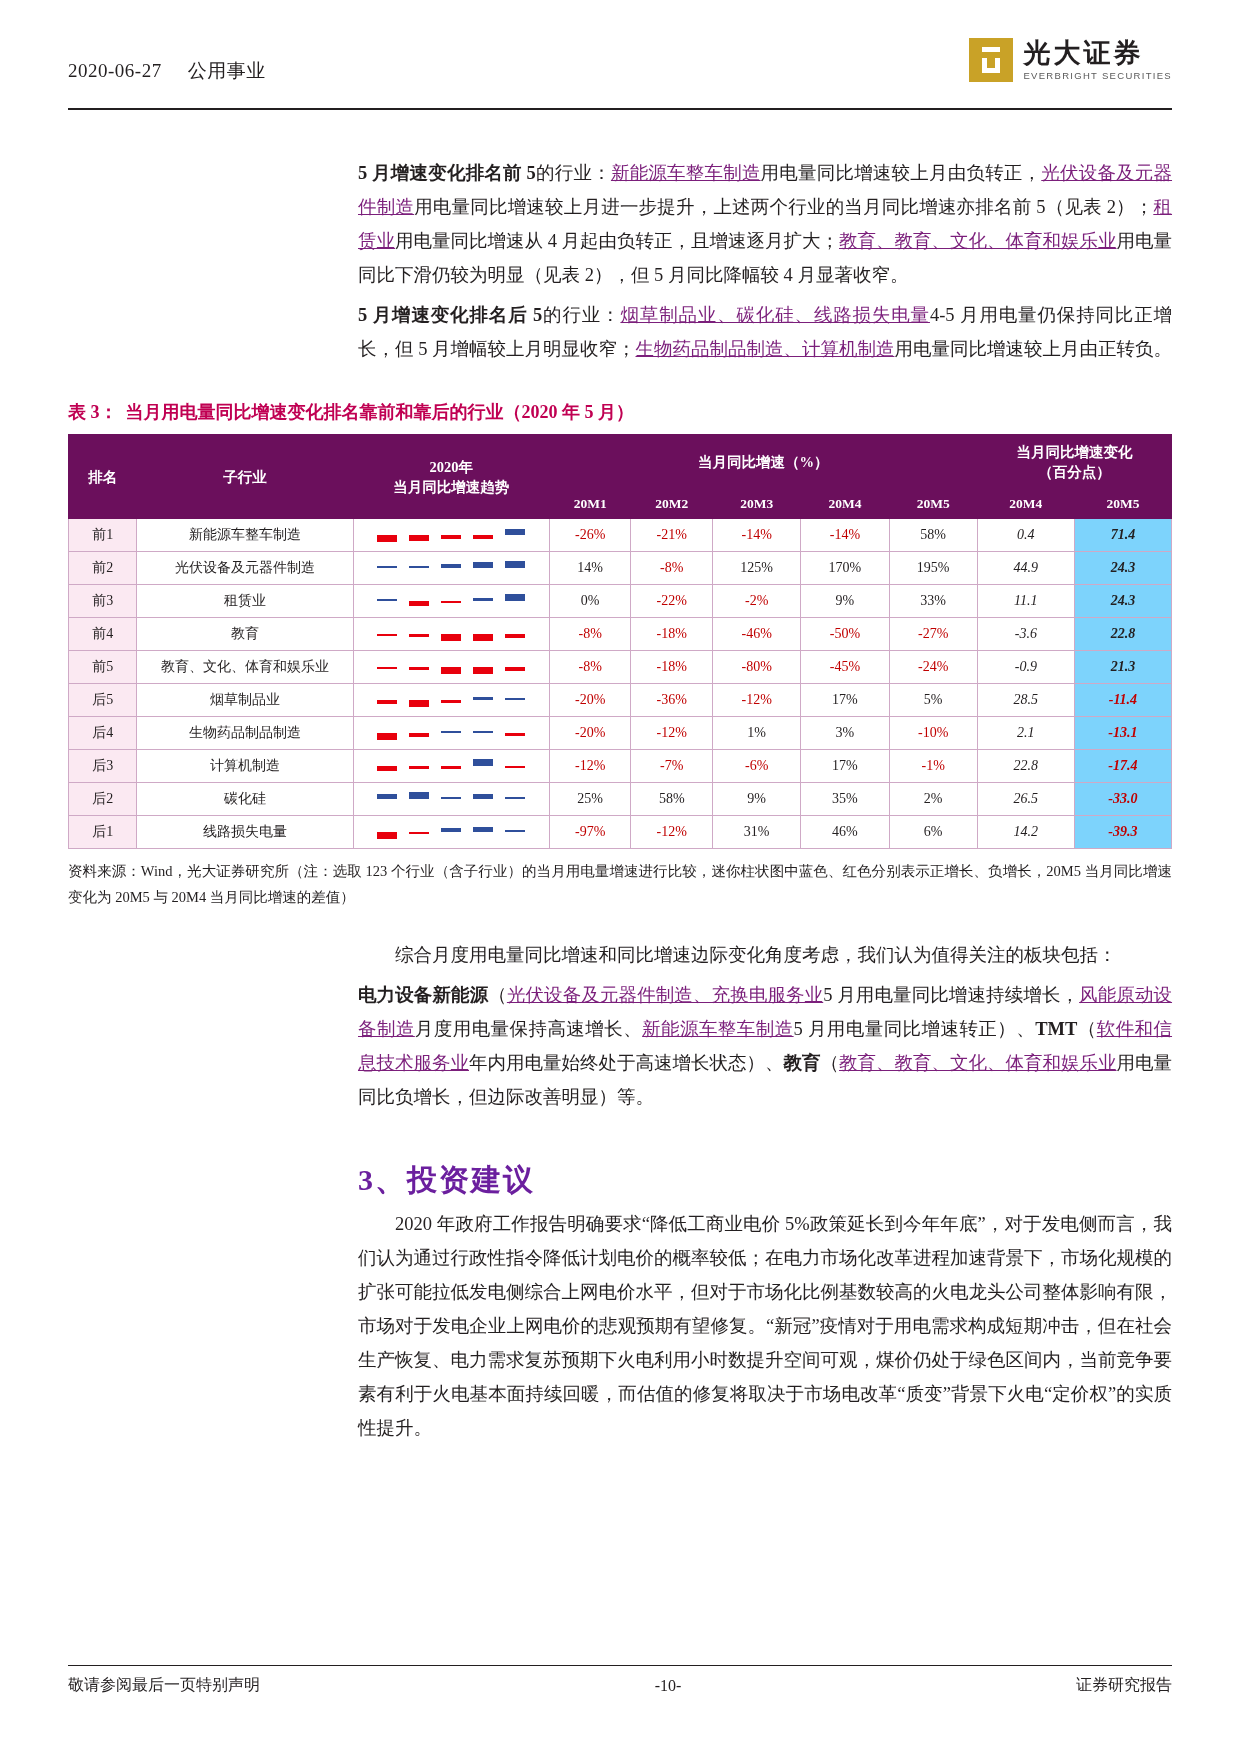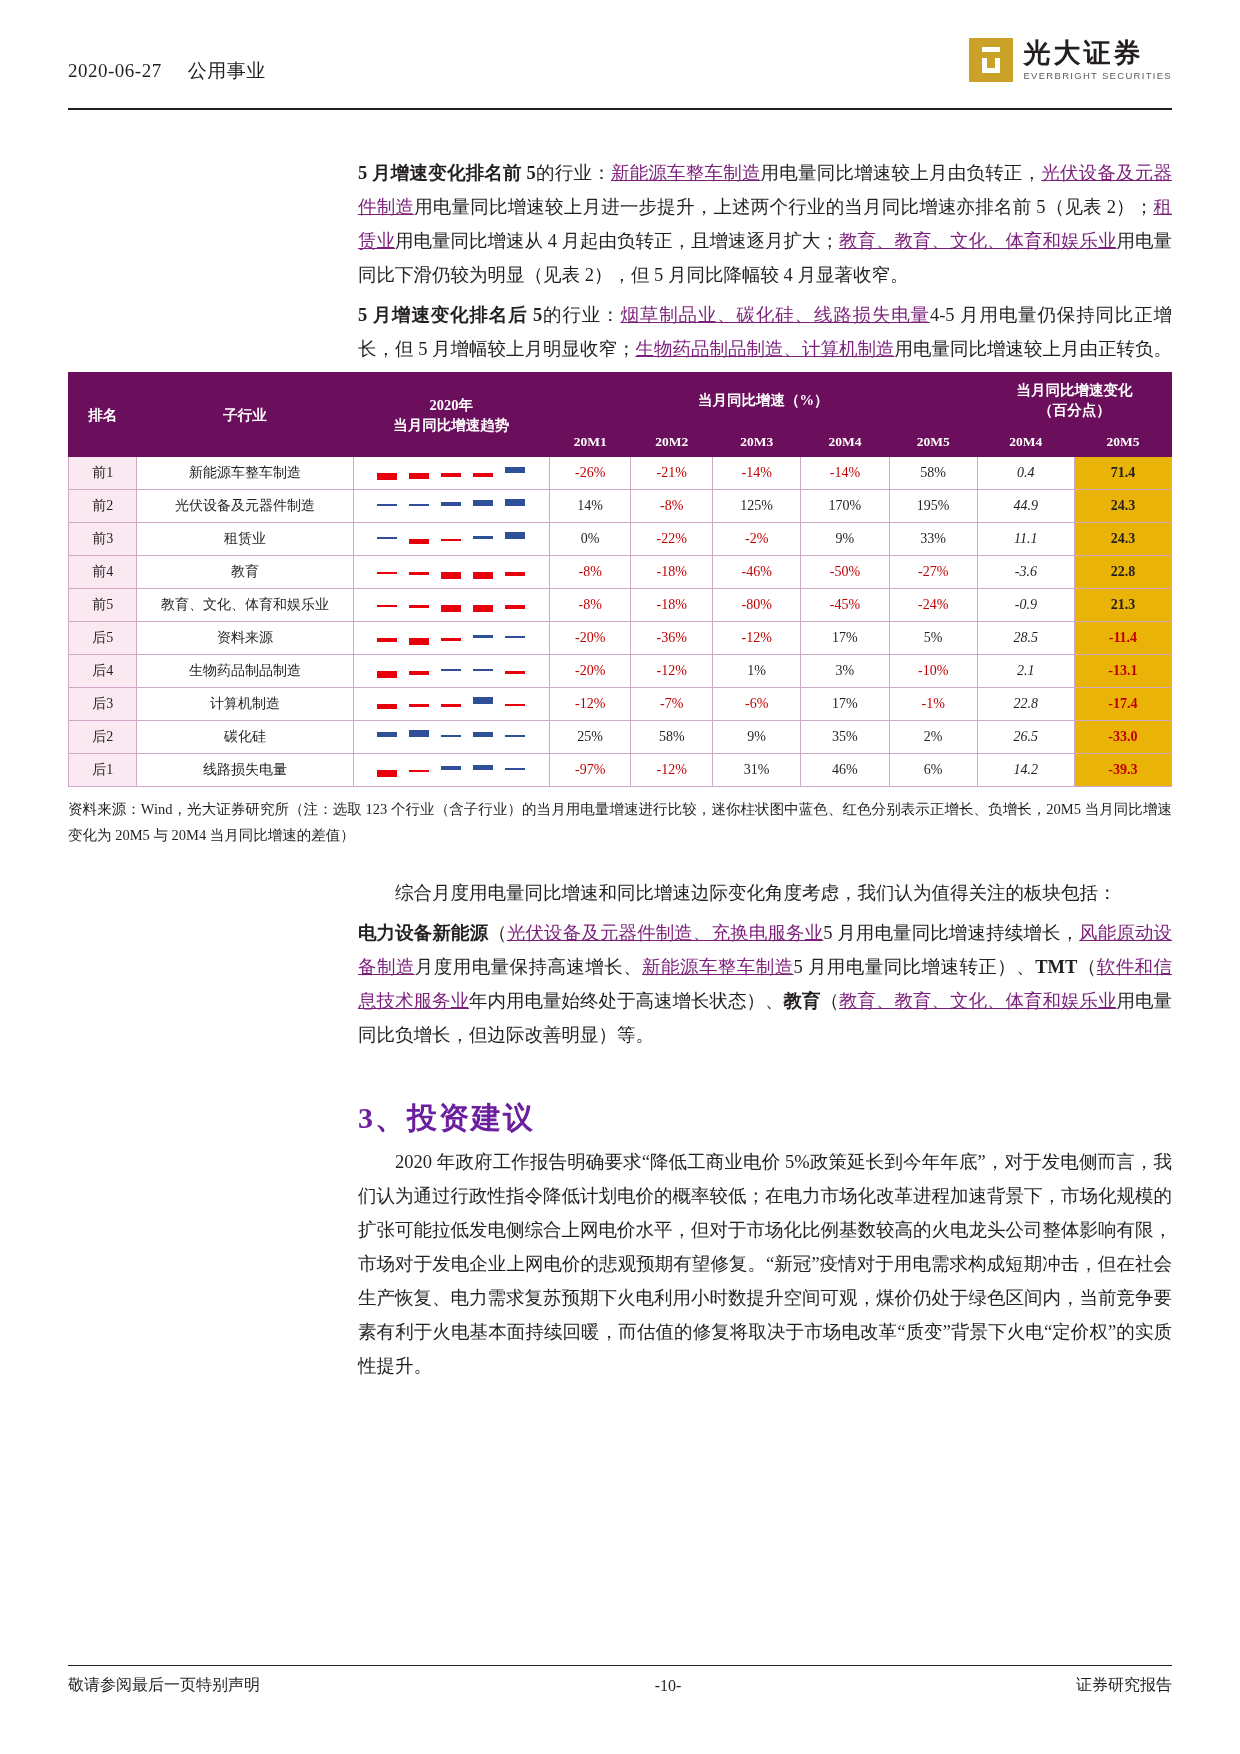--- a/index.html
+++ b/index.html
@@ -151,22 +151,23 @@
     background: #fbe9f2;
     color: #231f20;
     font-size: 14px;
   }
   td.name { font-size: 14px; text-align: center; }
   td.trend { padding: 2px 6px; }
   td.num { font-family: "Liberation Serif", serif; }
   td.neg { color: #c00000; }
   td.chg { font-style: italic; margin-left: 40px; }
   td.chg-hl {
-    background: #eab308;
+    background: #7dd3fc;
     font-weight: bold;
+    font-style: italic;
   }
   td.chg-hl.negv { color: #c00000; }
 
   
   .spark {
     display: flex;
     align-items: center;
     justify-content: space-between;
     height: 18px;
     width: 148px;
@@ -244,20 +245,21 @@
     </div>
   </div>
   <div class="header-rule"></div>
 
   <div class="content">
 
     <p class="para"><b class="bold">5 月增速变化排名前 5</b><span>的行业：</span><span class="u purple">新能源车整车制造</span><span>用电量同比增速较上月由负转正，</span><span class="u purple">光伏设备及元器件制造</span><span>用电量同比增速较上月进一步提升，上述两个行业的当月同比增速亦排名前 5（见表 2）；</span><span class="u purple">租赁业</span><span>用电量同比增速从 4 月起由负转正，且增速逐月扩大；</span><span class="u purple">教育、教育、文化、体育和娱乐业</span><span>用电量同比下滑仍较为明显（见表 2），但 5 月同比降幅较 4 月显著收窄。</span></p>
 
     <p class="para"><b class="bold">5 月增速变化排名后 5</b><span>的行业：</span><span class="u purple">烟草制品业、碳化硅、线路损失电量</span><span>4-5 月用电量仍保持同比正增长，但 5 月增幅较上月明显收窄；</span><span class="u purple">生物药品制品制造、计算机制造</span><span>用电量同比增速较上月由正转负。</span></p>
 
+    <div class="tbl-caption"><span class="lbl">表 3：</span><span>当月用电量同比增速变化排名靠前和靠后的行业（2020 年 5 月）</span></div>
 
     <table class="data">
       <colgroup>
         <col style="width:62px">
         <col style="width:196px">
         <col style="width:178px">
         <col style="width:74px">
         <col style="width:74px">
         <col style="width:80px">
         <col style="width:80px">
@@ -435,21 +437,21 @@
             <td class="num neg">-8%</td>
             <td class="num neg">-18%</td>
             <td class="num neg">-80%</td>
             <td class="num neg">-45%</td>
             <td class="num neg">-24%</td>
             <td class="chg">-0.9</td>
             <td class="chg-hl">21.3</td>
           </tr>
           <tr>
             <td class="rank">后5</td>
-            <td class="name">资料来源</td>
+            <td class="name">烟草制品业</td>
             <td class="trend">
               <div class="spark">
                 <span class="b">
                   <i class="dn" style="height: 4px; top: 9px;"></i>
                 </span>
                 <span class="b">
                   <i class="dn" style="height: 7px; top: 9px;"></i>
                 </span>
                 <span class="b">
                   <i class="dn" style="height: 3px; top: 9px;"></i>

